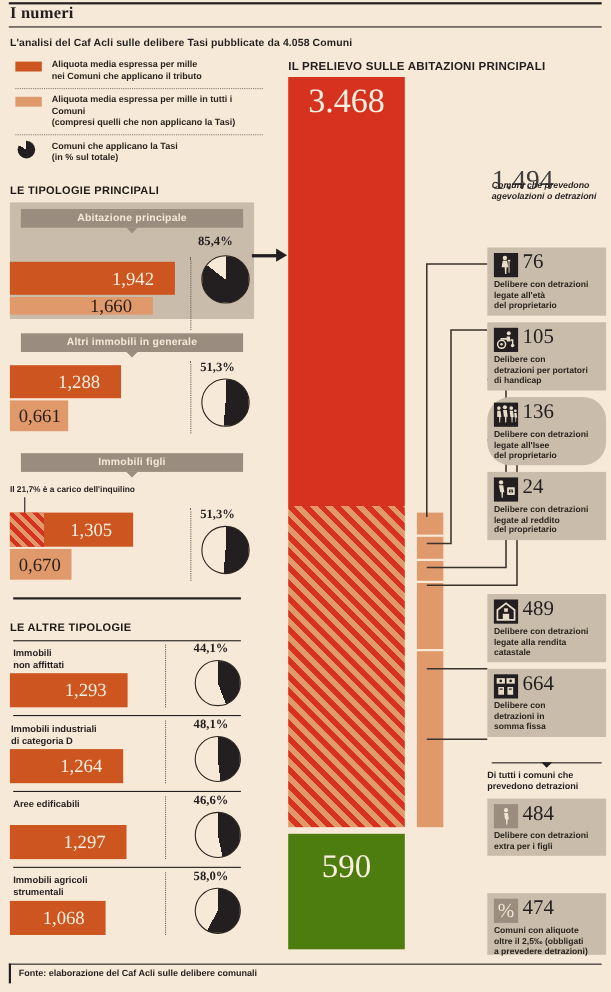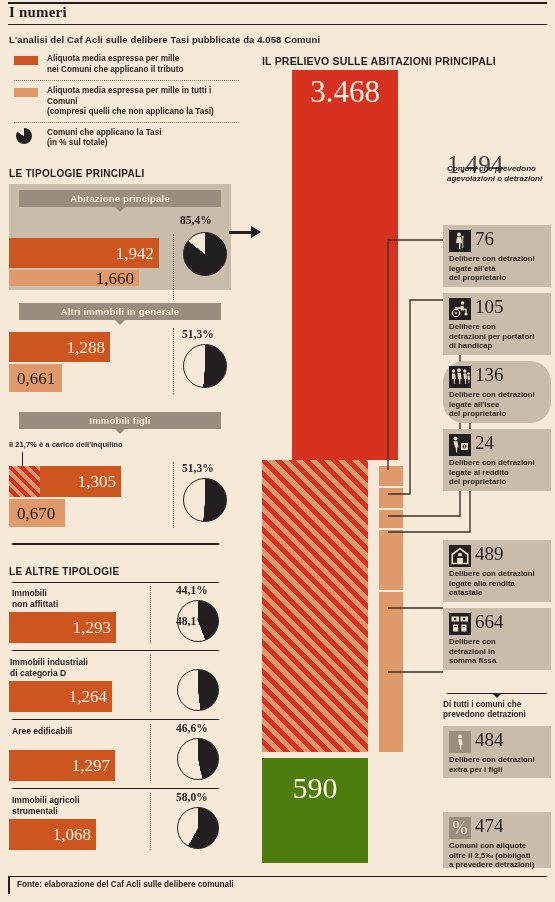--- a/index.html
+++ b/index.html
@@ -41,41 +41,41 @@
   .cat-bar{position:absolute;background:#9A8C7E;color:#F7E9D7;
      font-size:9.5px;font-weight:bold;text-align:center;letter-spacing:.2px;}
   .cat-bar span{display:block;line-height:17px;}
   .cat-arrow{position:absolute;width:0;height:0;border-left:5px solid transparent;
      border-right:5px solid transparent;border-top:5px solid #9A8C7E;}
 
   
   .vbar{position:absolute;display:flex;align-items:center;justify-content:flex-end;}
   .vbar.dark{background:#CC5520;}
   .vbar.light{background:#E0996B;}
-  .vbar .val{font-family:"Liberation Serif",serif;font-size:17px;padding-right:5px;line-height:1;}
+  .vbar .val{font-family:"Liberation Serif",serif;font-size:17px;padding-right:19px;line-height:1;}
   .vbar.dark .val{color:#FBEFE0;}
   .vbar.light .val{color:#2B2017;}
   .vbar.light.leftval{justify-content:flex-start;}
   .vbar.light.leftval .val{padding-left:8px;padding-right:0;}
 
   .hatch{position:absolute;left:0;top:0;width:31px;height:100%;
      background:repeating-linear-gradient(45deg,#E0996B 0 4px,#D6321F 4px 8px);}
 
   .note{position:absolute;font-size:7.6px;font-weight:bold;color:#231F20;}
   .note-stem{position:absolute;width:1px;background:#231F20;}
   .pie-pct{position:absolute;font-family:"Liberation Serif",serif;font-weight:bold;font-size:11.5px;}
   .pie{position:absolute;border-radius:50%;border:1px solid #2b2520;box-sizing:border-box;}
   .dotted-v{position:absolute;width:0;border-left:1.4px dotted #6b5f54;}
 
   .hr-thin{position:absolute;height:1px;background:#231F20;}
 
   
   #right-title{position:absolute;left:262px;top:55px;font-size:10.5px;font-weight:bold;letter-spacing:.2px;}
 
-  #bigbar{position:absolute;left:262px;top:70px;width:106px;height:390px;background:#D6321F;margin-left:30px;}
+  #bigbar{position:absolute;left:262px;top:70px;width:106px;height:390px;background:#D6321F;}
   #bigbar .num{position:absolute;left:0;top:6px;width:106px;text-align:center;
       font-family:"Liberation Serif",serif;font-size:31px;color:#FBEFE0;line-height:1;}
   #bigbar .cap{position:absolute;left:0;top:42px;width:106px;text-align:center;
       font-size:8px;font-weight:bold;color:#FBEFE0;line-height:10px;}
   #bigbar-hatch{position:absolute;left:262px;top:460px;width:106px;height:292px;
       background:repeating-linear-gradient(45deg,#E0996B 0 5px,#D6321F 5px 10px);}
 
   #greenbox{position:absolute;left:262px;top:758px;width:106px;height:105px;background:#4d7c0f;}
   #greenbox .num{position:absolute;left:0;top:15px;width:106px;text-align:center;
      font-family:"Liberation Serif",serif;font-size:30px;color:#FBEFE0;line-height:1;}
@@ -204,21 +204,21 @@
 <div class="dotted-v" style="left:150px;top:586px;height:57px;"></div>
 <div class="pie-pct" style="left:176px;top:584px;">44,1%</div>
 <div class="pie" style="left:177px;top:600px;width:42px;height:42px;background:conic-gradient(#231F20 0deg 158.8deg,#F7E9D7 158.8deg 360deg);"></div>
 <div class="hr-thin" style="left:12px;top:650px;width:207px;"></div>
 
 <div class="note" style="left:10px;top:657px;font-size:8.5px;line-height:11px;">Immobili industriali<br>di categoria D</div>
 <div class="vbar dark" style="left:9px;top:681px;width:103px;height:31px;">
     <span class="val">1,264</span>
   </div>
 <div class="dotted-v" style="left:150px;top:655px;height:57px;"></div>
-<div class="pie-pct" style="left:176px;top:615px;">48,1%</div>
+<div class="pie-pct" style="left:176px;top:653px;">48,1%</div>
 <div class="pie" style="left:177px;top:669px;width:42px;height:42px;background:conic-gradient(#231F20 0deg 173.2deg,#F7E9D7 173.2deg 360deg);"></div>
 <div class="hr-thin" style="left:12px;top:719px;width:207px;"></div>
 
 <div class="note" style="left:12px;top:726px;font-size:8.5px;line-height:11px;">Aree edificabili</div>
 <div class="vbar dark" style="left:9px;top:750px;width:106px;height:31px;">
     <span class="val">1,297</span>
   </div>
 <div class="dotted-v" style="left:150px;top:724px;height:57px;"></div>
 <div class="pie-pct" style="left:176px;top:722px;font-family:Liberation Serif, serif;">46,6%</div>
 <div class="pie" style="left:177px;top:738px;width:42px;height:42px;background:conic-gradient(#231F20 0deg 167.8deg,#F7E9D7 167.8deg 360deg);"></div>

